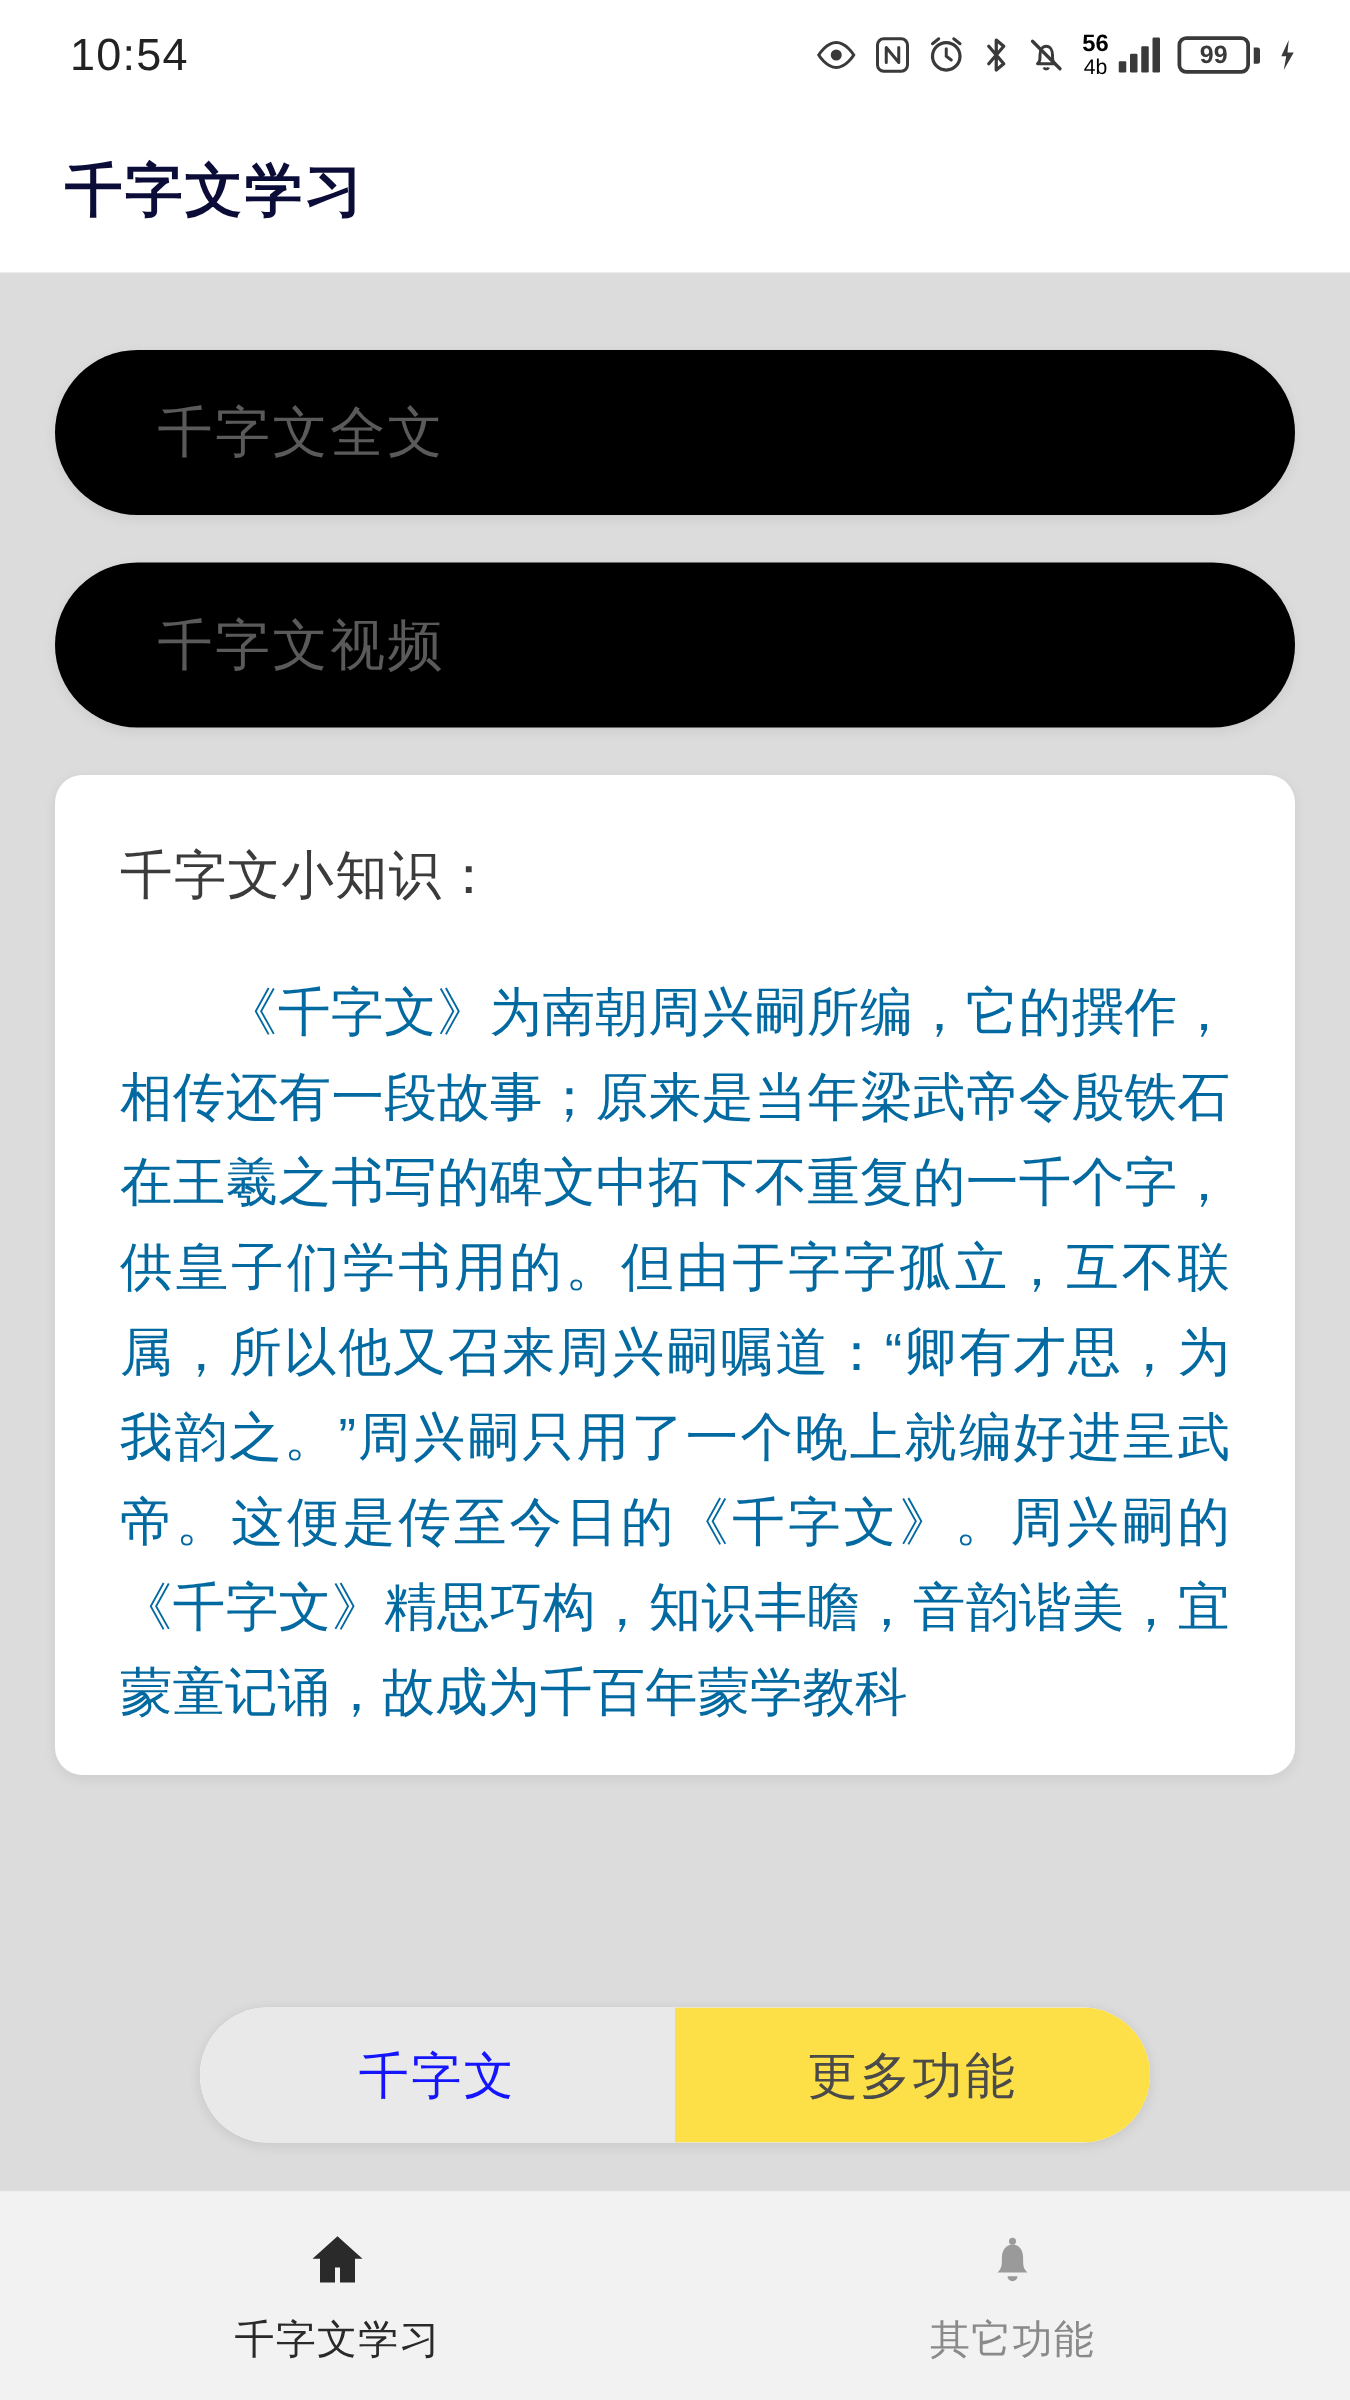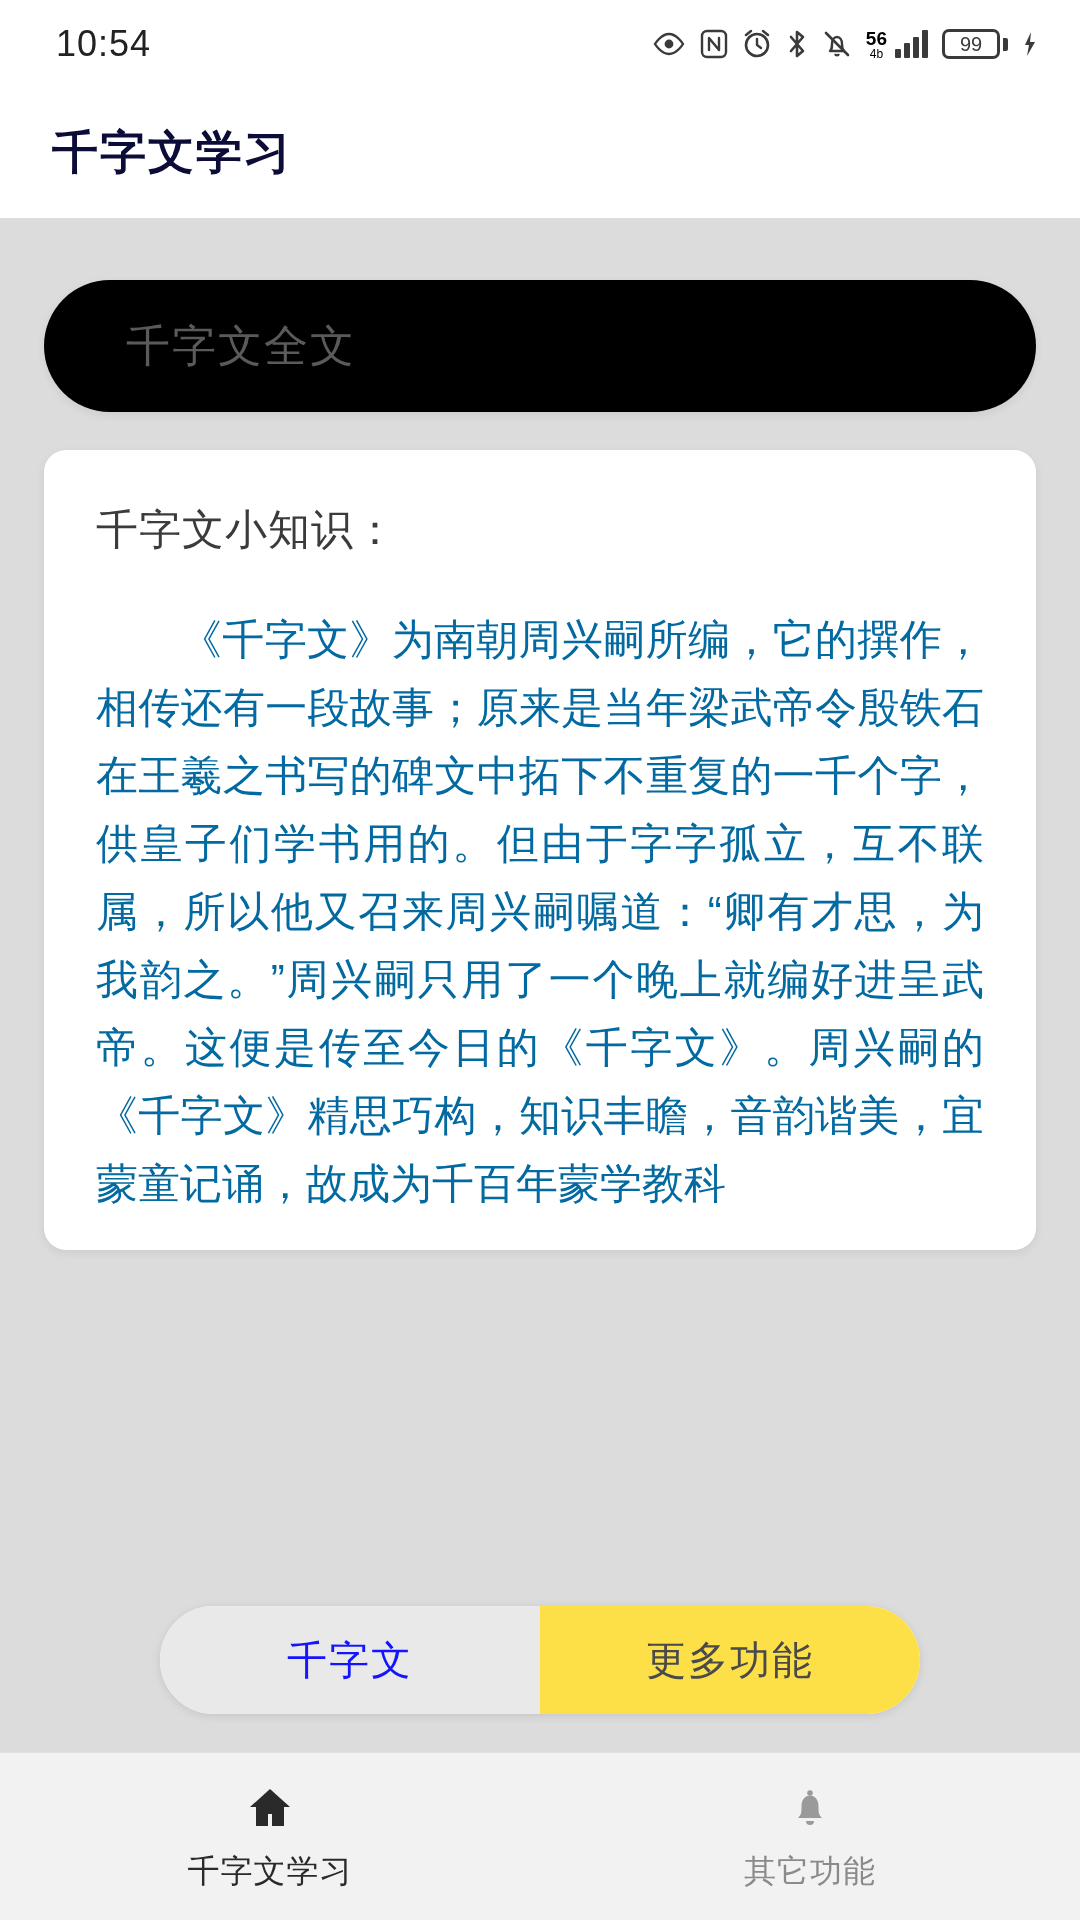--- a/index.html
+++ b/index.html
@@ -47,21 +47,21 @@
   }
   .sicon svg { display: block; }
   .net-5g {
     display: flex;
     flex-direction: column;
     align-items: center;
     line-height: 1;
     margin-right: -6px;
   }
   .net-5g .g1 { font-size: 19px; font-weight: bold; }
-  .net-5g .g2 { font-size: 12px; }
+  .net-5g .g2 { font-size: 17px; }
   .bars {
     display: flex;
     align-items: flex-end;
     gap: 3px;
     height: 28px;
   }
   .bars i {
     width: 6px;
     background: #3a3a3a;
     display: block;
@@ -79,21 +79,21 @@
   .batt-body {
     width: 58px;
     height: 30px;
     border: 3px solid #3a3a3a;
     border-radius: 7px;
     display: flex;
     align-items: center;
     justify-content: center;
     font-size: 20px;
     color: #3a3a3a;
-    font-weight: normal;
+    font-weight: bold;
   }
   .batt-cap {
     width: 5px;
     height: 13px;
     background: #3a3a3a;
     border-radius: 0 2px 2px 0;
   }
 
   
   .app-header {
@@ -283,20 +283,23 @@
   <div class="app-header">
     <div class="app-title">千字文学习</div>
   </div>
 
   <div class="content">
 
     <div class="pill">
       <span class="pill-label">千字文全文</span>
     </div>
 
+    <div class="pill">
+      <span class="pill-label">千字文视频</span>
+    </div>
 
     <div class="card">
       <div class="card-heading">千字文小知识：</div>
       <div class="card-body">《千字文》为南朝周兴嗣所编，它的撰作，相传还有一段故事；原来是当年梁武帝令殷铁石在王羲之书写的碑文中拓下不重复的一千个字，供皇子们学书用的。但由于字字孤立，互不联属，所以他又召来周兴嗣嘱道：“卿有才思，为我韵之。”周兴嗣只用了一个晚上就编好进呈武帝。这便是传至今日的《千字文》。周兴嗣的《千字文》精思巧构，知识丰瞻，音韵谐美，宜蒙童记诵，故成为千百年蒙学教科</div>
     </div>
 
     <div class="segmented">
       <div class="seg active">千字文</div>
       <div class="seg inactive">更多功能</div>
     </div>

